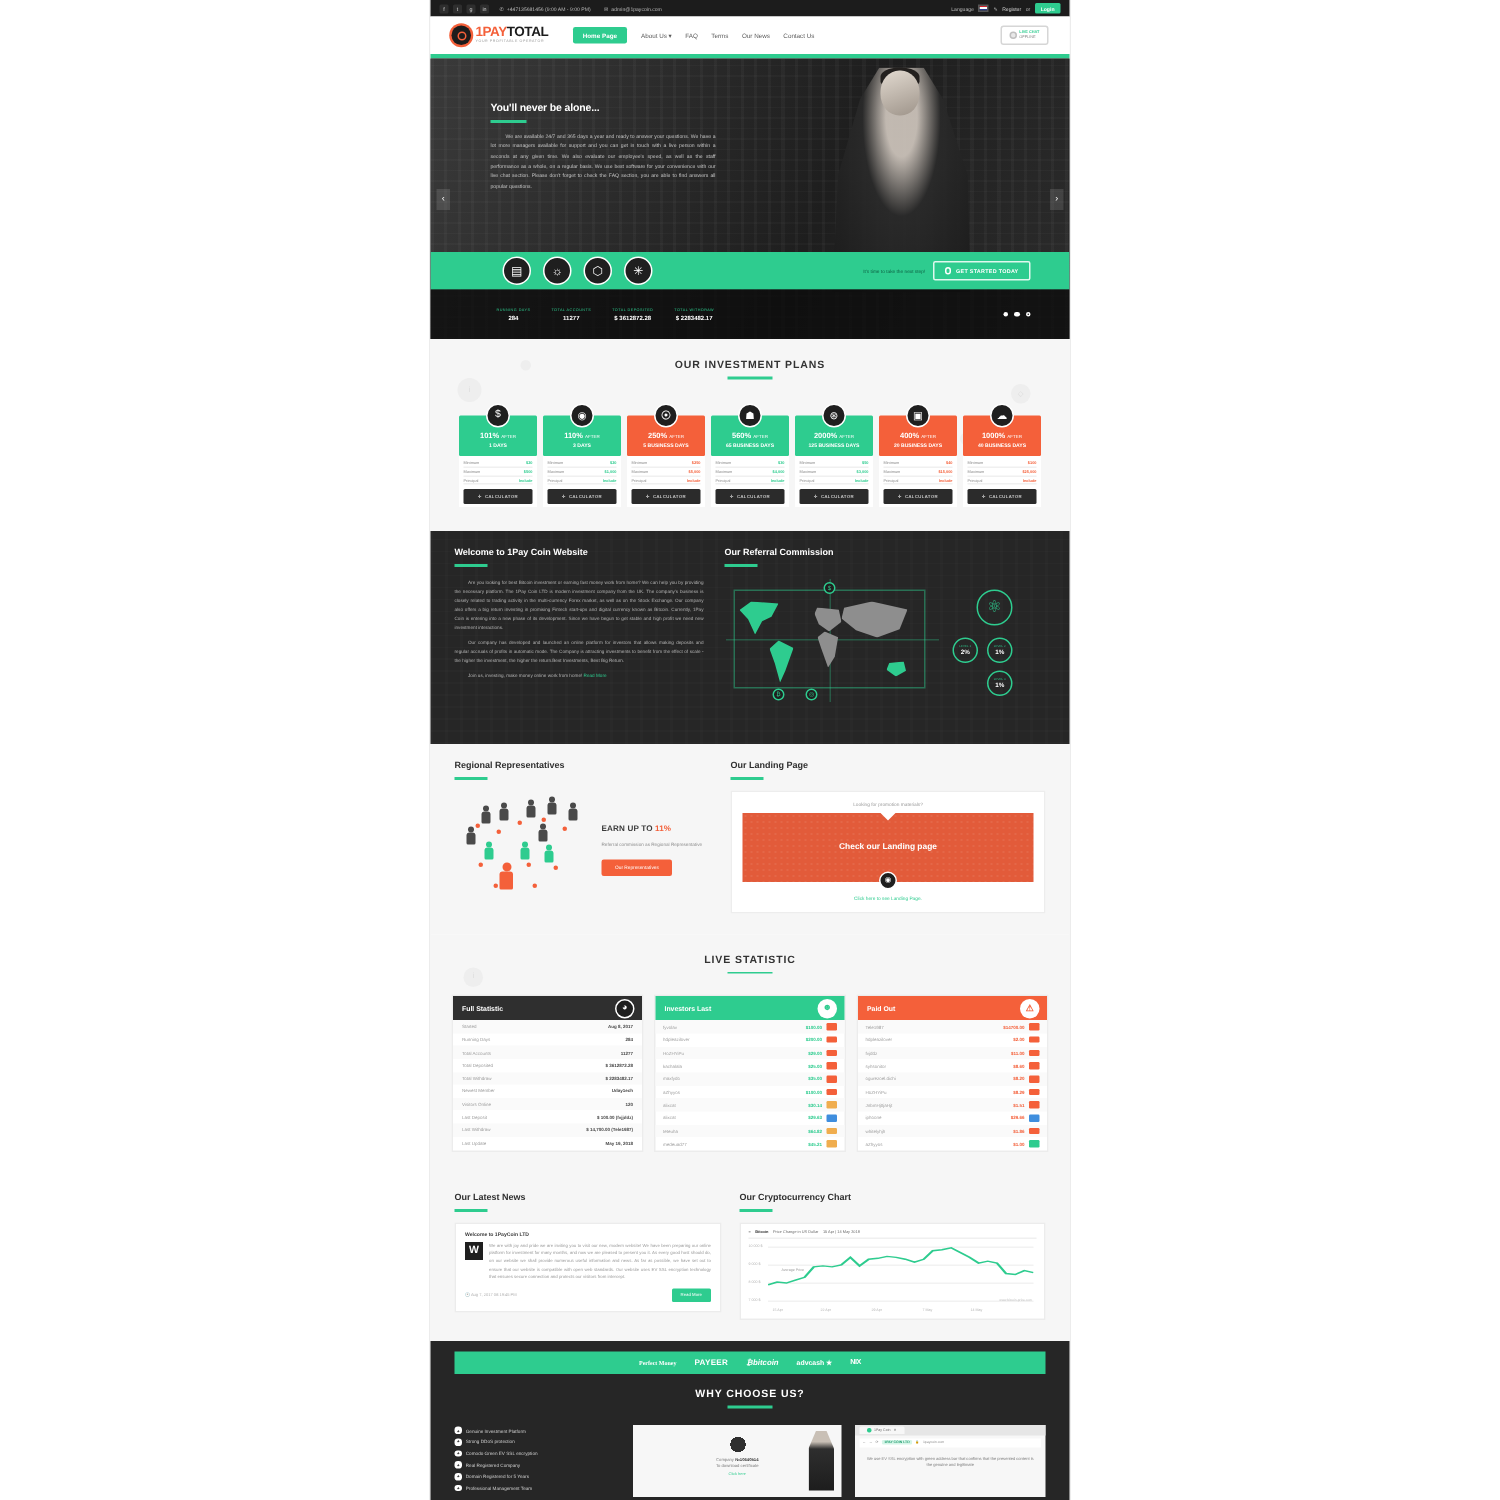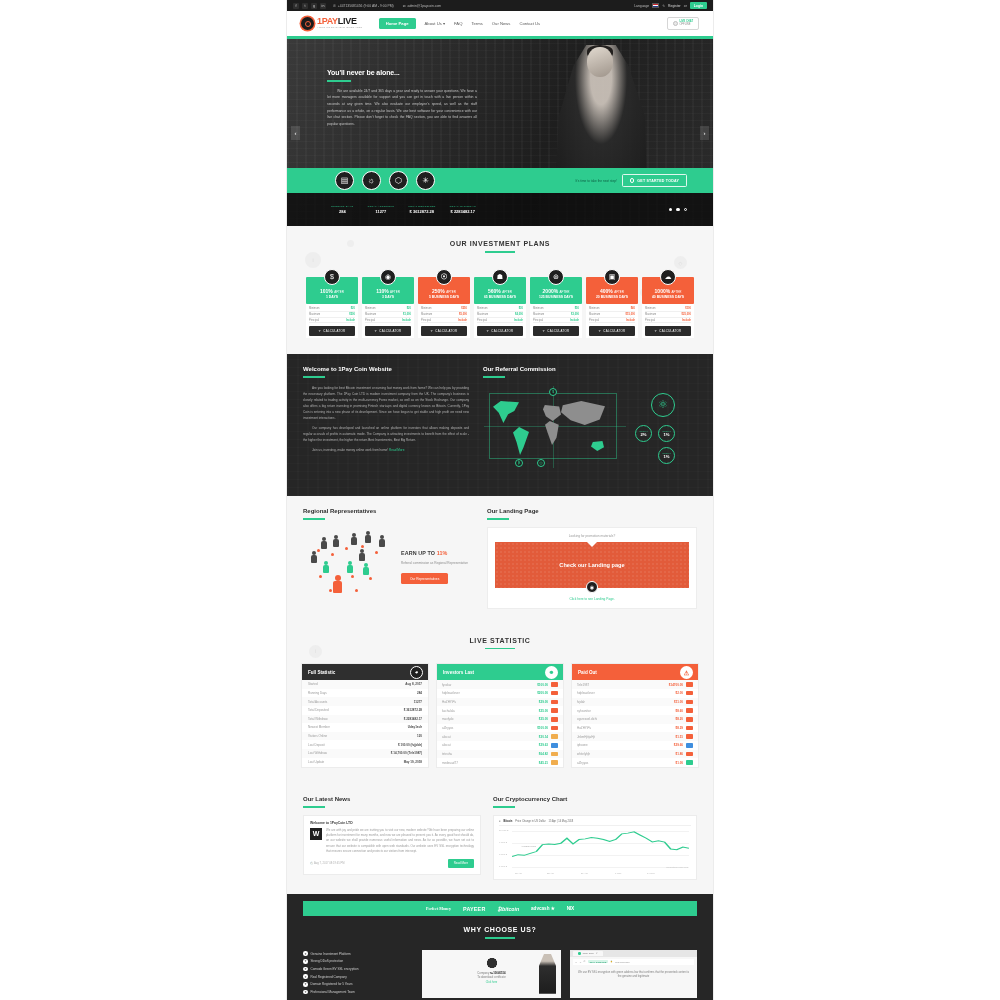--- a/index.html
+++ b/index.html
@@ -259,21 +259,21 @@
       <span class="btn-reg">Register</span>
       <span>or</span>
       <span class="btn-login">Login</span>
     </span>
   </div>
 
   <div class="nav">
     <div class="logo">
       <div class="logo-mark"></div>
       <div class="logo-txt">
-        <div class="logo-1"><em>1PAY</em><span>LIVE</span></div>
+        <div class="logo-1"><em>1PAY</em><span>TOTAL</span></div>
         <div class="logo-sub">YOUR PROFITABLE OPERATOR</div>
       </div>
     </div>
     <div class="menu">
       <span class="active">Home Page</span>
       <span><span>About Us</span> ▾</span>
       <span>FAQ</span>
       <span>Terms</span>
       <span>Our News</span>
       <span>Contact Us</span>

